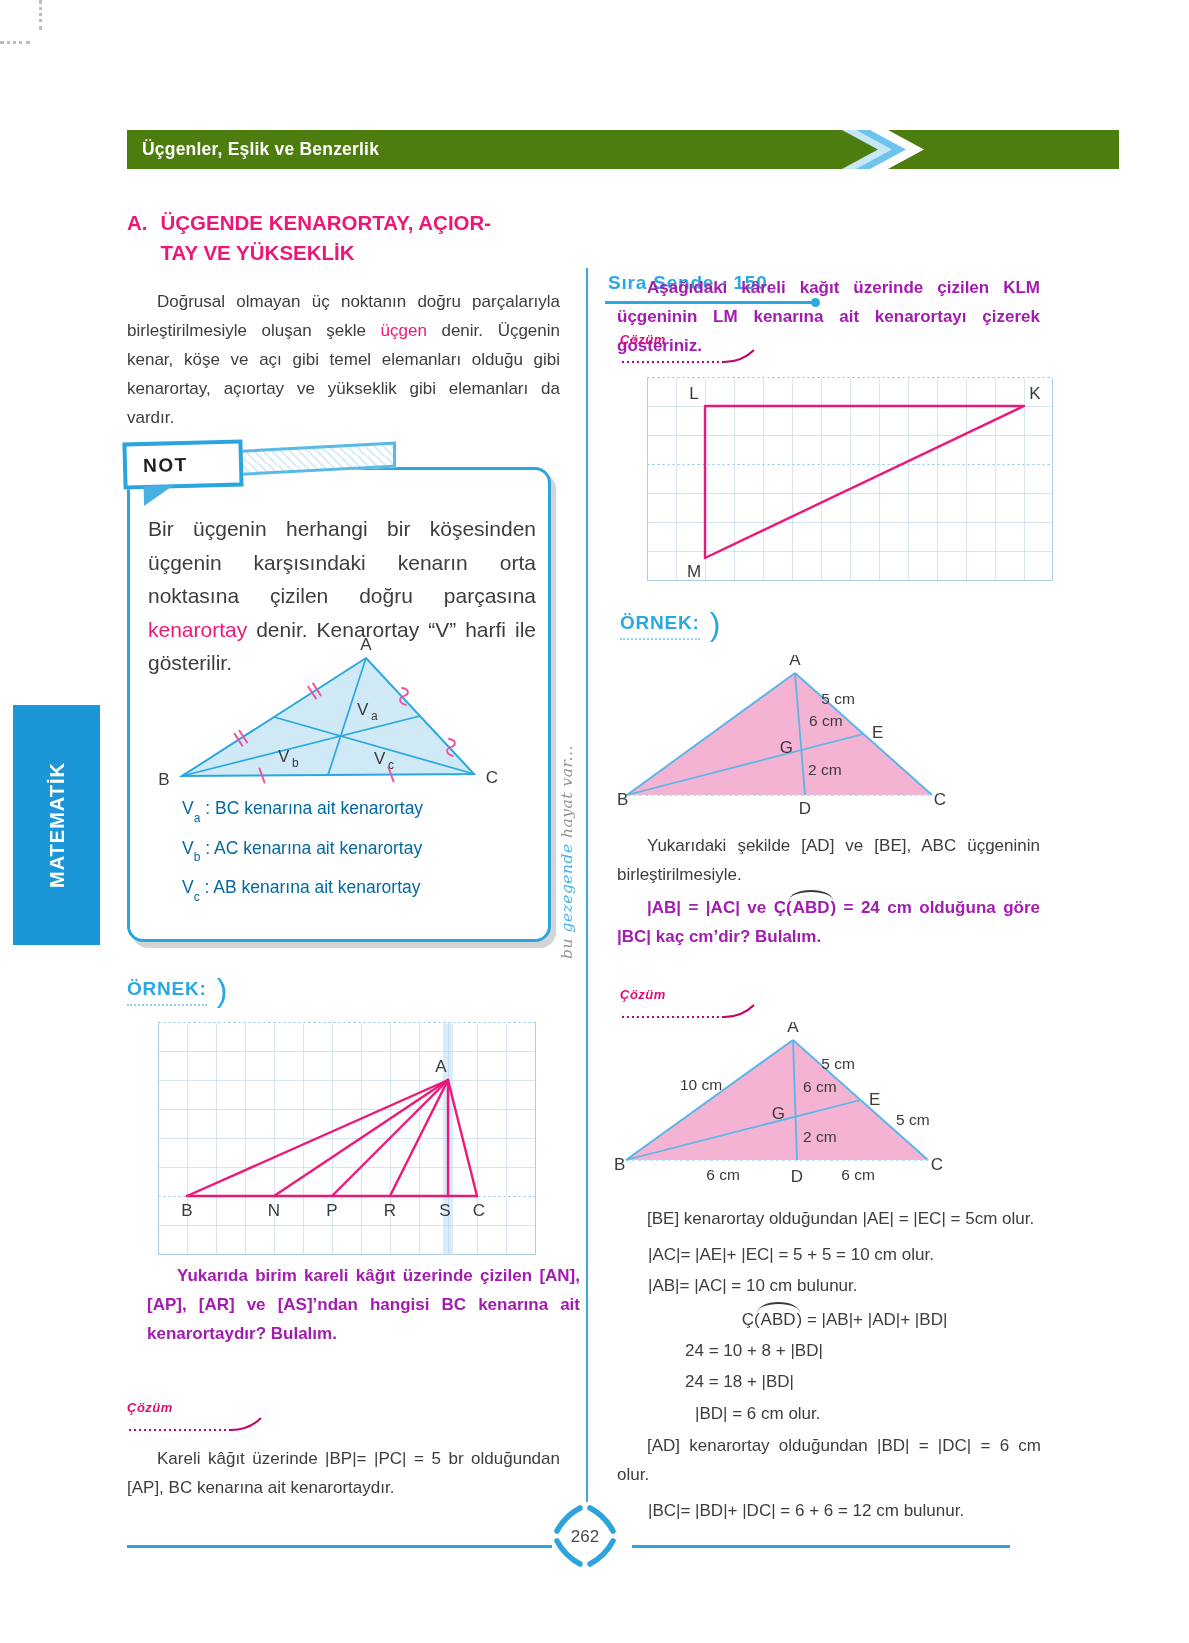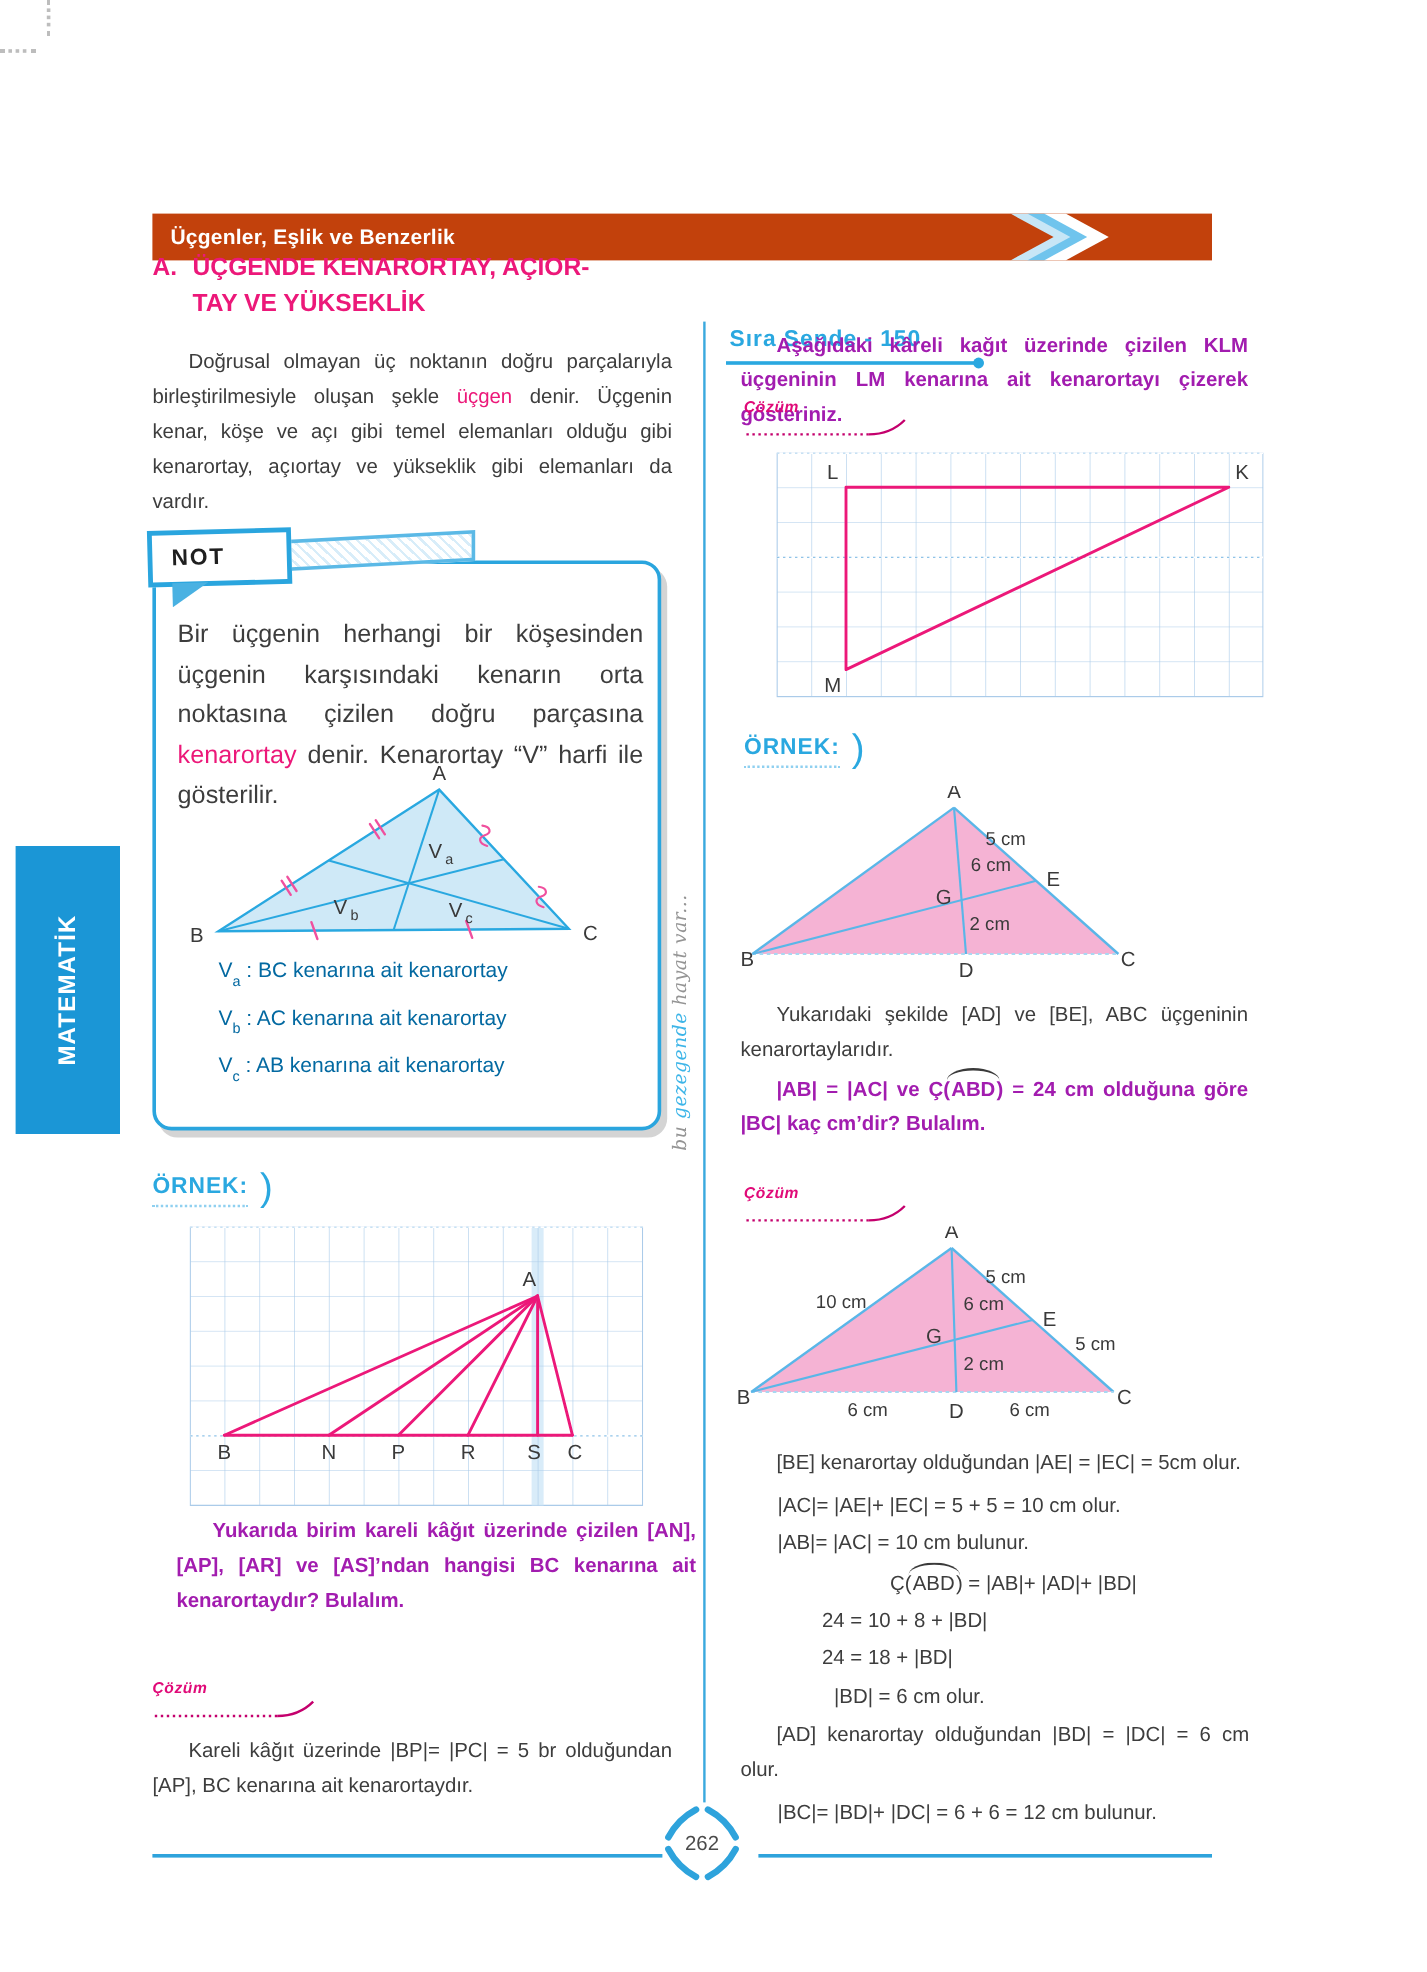--- a/index.html
+++ b/index.html
@@ -6,21 +6,21 @@
   *{box-sizing:border-box;}
   .page{position:relative;width:1189px;height:1643px;background:#fff;overflow:hidden;
         font-family:"Liberation Sans",sans-serif;color:#3d3d3d;}
   .abs{position:absolute;}
 
   
   .crop-v{left:39px;top:0;height:30px;width:0;border-left:3px dotted #bdbdbd;}
   .crop-h{left:0;top:41px;width:30px;height:0;border-top:3px dotted #bdbdbd;}
 
   
-  .header-bar{left:127px;top:130px;width:883px;height:39px;background:#c2410c;margin-top:48px;}
+  .header-bar{left:127px;top:130px;width:992px;height:39px;background:#4d7c0f;}
   .header-title{position:absolute;left:15px;top:0;line-height:39px;color:#fff;
                 font-weight:bold;font-size:17.5px;letter-spacing:0.2px;}
   .header-chevrons{position:absolute;left:715px;top:0;}
 
   
   .side-tab{left:13px;top:705px;width:87px;height:240px;background:#1b96d6;}
   .side-tab span{position:absolute;left:50%;top:50%;transform:translate(-50%,-50%) rotate(-90deg);
                  color:#fff;font-weight:bold;font-size:20px;letter-spacing:1px;white-space:nowrap;}
 
   
@@ -260,21 +260,21 @@
     <text x="2" y="150">B</text>
     <text x="325" y="150" text-anchor="middle">C</text>
     <text x="190" y="159" text-anchor="middle">D</text>
     <text x="257" y="83">E</text>
     <text x="178" y="98" text-anchor="end">G</text>
     <text x="223" y="49" text-anchor="middle" class="dim">5 cm</text>
     <text x="194" y="71" class="dim">6 cm</text>
     <text x="193" y="120" class="dim">2 cm</text>
   </svg>
 
-  <div class="abs para ind" style="left:617px;top:832px;width:423px;">Yukarıdaki şekilde [AD] ve [BE], ABC üçgeninin kenarortaylarıdır.</div>
+  <div class="abs para ind" style="left:617px;top:832px;width:423px;">Yukarıdaki şekilde [AD] ve [BE], ABC üçgeninin birleştirilmesiyle.</div>
 
   <div class="abs para b ind" style="left:617px;top:894px;width:423px;">
     <span>|AB| = |AC| ve Ç(</span><span class="hat">ABD</span><span>) = 24 cm olduğuna göre |BC| kaç cm’dir? Bulalım.</span>
   </div>
 
   <div class="abs cozum-wrap" style="left:620px;top:985px;">
     <span class="cozum">Çözüm</span>
     <svg width="150" height="18">
       <path d="M2 14 H104" stroke="#c4006d" stroke-width="2" fill="none" stroke-dasharray="2 3"></path>
       <path d="M104 14 Q 122 14 134 2" stroke="#c4006d" stroke-width="2" fill="none"></path>

